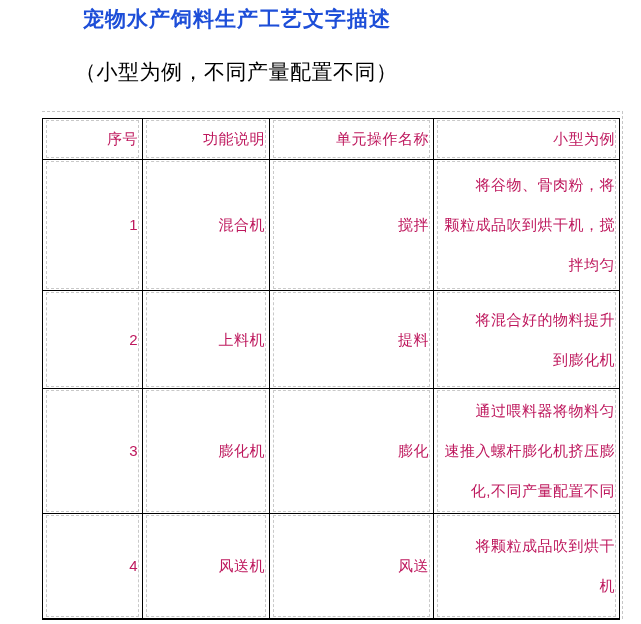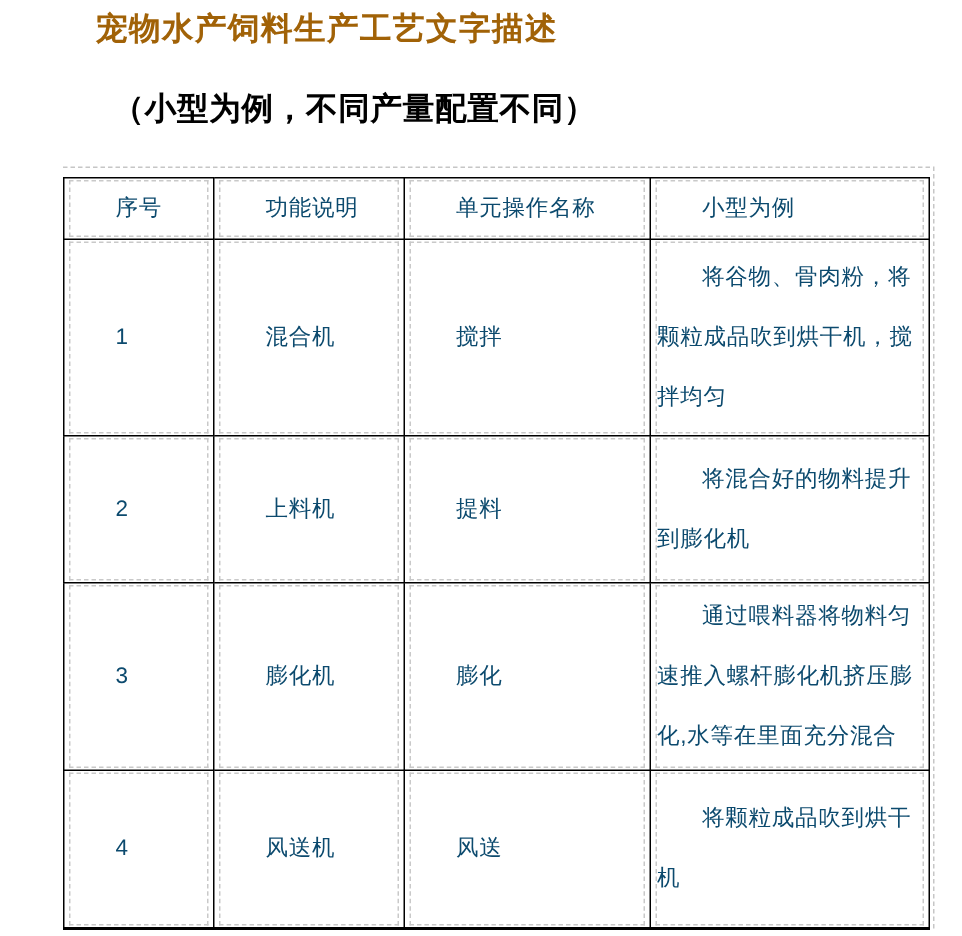--- a/index.html
+++ b/index.html
@@ -6,36 +6,36 @@
   body {
     width: 641px;
     height: 624px;
     background: #ffffff;
     position: relative;
     overflow: hidden;
     font-family: "Liberation Sans", sans-serif;
   }
   .doc-title {
     position: absolute;
-    left: 64px;
+    left: 83px;
     top: 7px;
     font-family: "Liberation Serif", serif;
     font-weight: bold;
     font-size: 21px;
     line-height: 25px;
-    color: #a16207;
+    color: #1d4ed8;
     letter-spacing: 1px;
     white-space: nowrap;
   }
   .doc-subtitle {
     position: absolute;
     left: 75px;
     top: 59px;
     font-family: "Liberation Serif", serif;
-    font-weight: bold;
+    font-weight: normal;
     font-size: 21px;
     line-height: 26px;
     color: #000000;
     letter-spacing: 0.5px;
     white-space: nowrap;
   }
   
   .boundary-top {
     position: absolute;
     left: 42px;
@@ -61,24 +61,24 @@
     border-collapse: collapse;
     table-layout: fixed;
     width: 577px;
     border: 1px solid #000000;
     border-bottom-width: 2px;
   }
   table.process-table th,
   table.process-table td {
     border: 1px solid #000000;
     vertical-align: middle;
-    text-align: left;
+    text-align: right;
     font-size: 15px;
     font-weight: normal;
-    color: #0c4a6e;
+    color: #be185d;
     line-height: 40px;
     padding: 0 4px;
     text-indent: 30px;
     letter-spacing: 0.5px;
     position: relative;
     overflow: hidden;
     word-break: break-all;
   }
   
   table.process-table th::before,
@@ -133,21 +133,21 @@
       <tr class="r-2">
         <td>2</td>
         <td>上料机</td>
         <td>提料</td>
         <td>将混合好的物料提升到膨化机</td>
       </tr>
       <tr class="r-3">
         <td>3</td>
         <td>膨化机</td>
         <td>膨化</td>
-        <td>通过喂料器将物料匀速推入螺杆膨化机挤压膨化,水等在里面充分混合</td>
+        <td>通过喂料器将物料匀速推入螺杆膨化机挤压膨化,不同产量配置不同</td>
       </tr>
       <tr class="r-4">
         <td>4</td>
         <td>风送机</td>
         <td>风送</td>
         <td>将颗粒成品吹到烘干机</td>
       </tr>
     </tbody>
   </table>
 </div>

